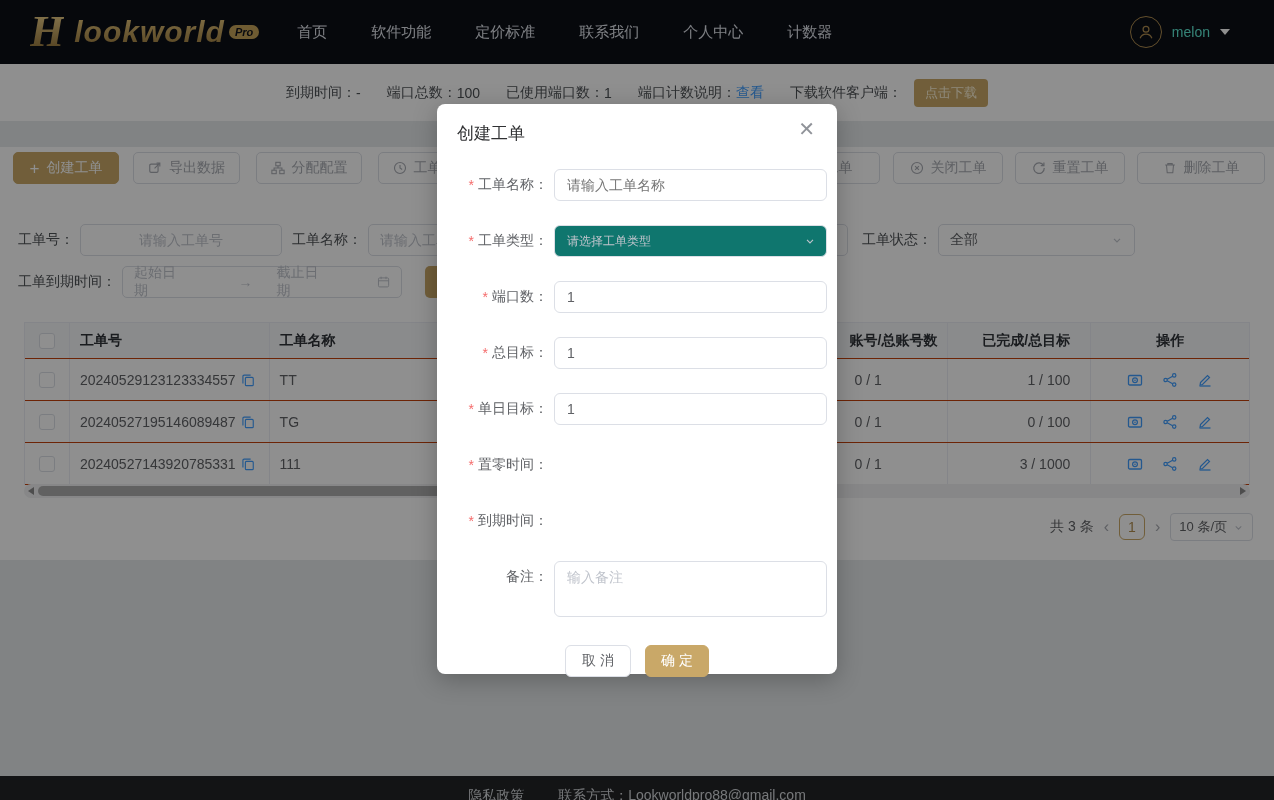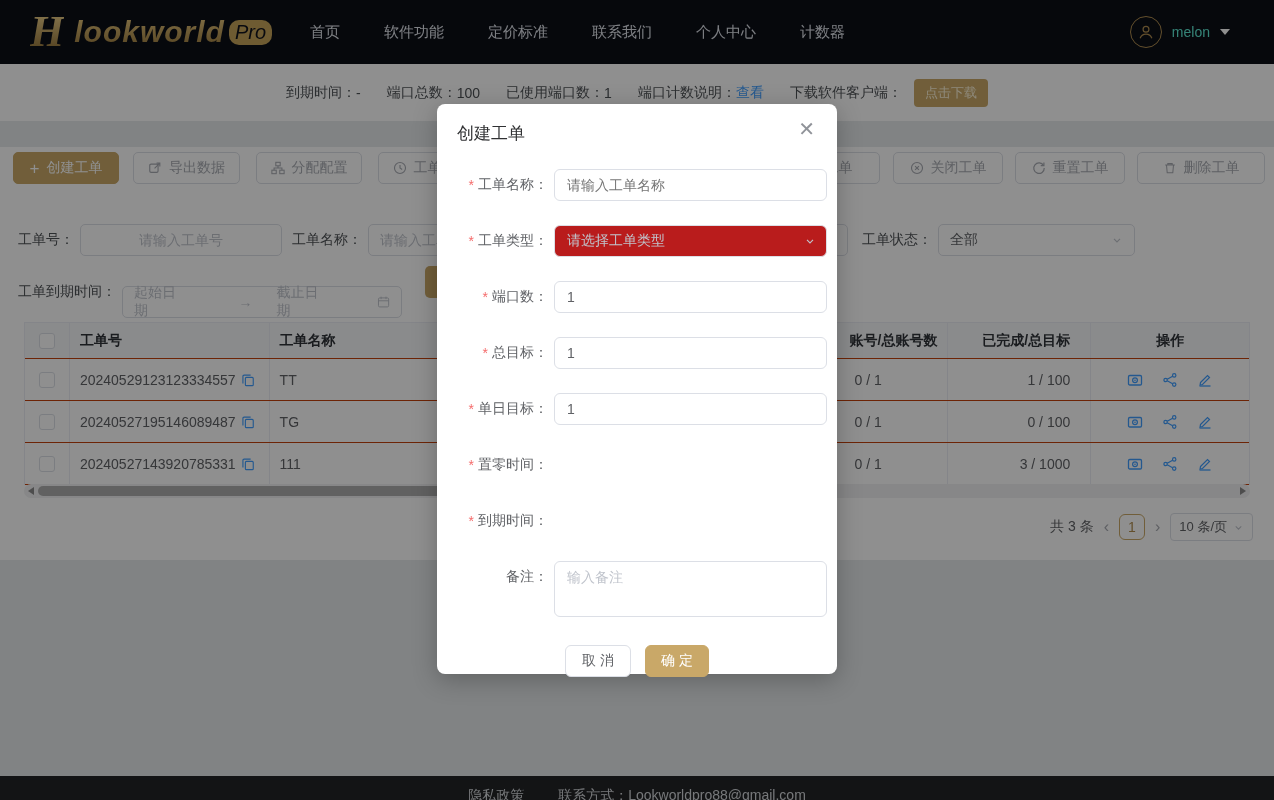--- a/index.html
+++ b/index.html
@@ -4,21 +4,21 @@
 <style>
   html,body{margin:0;padding:0;}
   body{font-family:"Liberation Sans","DejaVu Sans",sans-serif;}
   .page{position:relative;width:1274px;height:800px;background:#e7e9ec;overflow:hidden;}
 
   
   .nav{position:absolute;left:0;top:0;width:1274px;height:64px;background:#0c0f17;display:flex;align-items:center;}
   .logo{display:flex;align-items:center;margin-left:30px;}
   .logo-h{font-family:"Liberation Serif","DejaVu Serif",serif;font-style:italic;font-weight:bold;font-size:44px;line-height:44px;background:linear-gradient(#f4d891,#8d6d33);-webkit-background-clip:text;background-clip:text;color:transparent;margin-right:10px;}
   .logo-name{font-style:italic;font-weight:800;font-size:30px;letter-spacing:1px;background:linear-gradient(#e8c87e,#9a7a3d);-webkit-background-clip:text;background-clip:text;color:transparent;}
-  .logo-badge{font-style:italic;font-weight:400;font-size:20px;color:#10131c;background:#c5a35a;padding:1px 6px;border-radius:10px;margin-left:4px;}
+  .logo-badge{font-style:italic;font-weight:700;font-size:11px;color:#10131c;background:#c5a35a;padding:1px 6px;border-radius:10px;margin-left:4px;}
   .menu{display:flex;margin-left:38px;gap:44px;}
   .menu-item{font-size:15px;color:#dfe3ea;cursor:pointer;white-space:nowrap;}
   .navuser{position:absolute;right:44px;top:0;height:64px;display:flex;align-items:center;gap:10px;}
   .avatar{width:30px;height:30px;border:1px solid #b08d4f;border-radius:50%;display:flex;align-items:center;justify-content:center;}
   .uname{color:#5eead4;font-size:14px;}
   .caret{width:0;height:0;border-left:5px solid transparent;border-right:5px solid transparent;border-top:6px solid #ffffff;}
 
   
   .statsbar{position:absolute;left:0;top:64px;width:1274px;height:57px;background:#ffffff;display:flex;align-items:center;justify-content:center;gap:26px;font-size:14px;color:#4e5256;}
   .stat{display:flex;align-items:center;white-space:nowrap;}
@@ -34,21 +34,21 @@
   .tb.primary{background:#c9a868;border-color:#c9a868;color:#ffffff;}
   .tb.primary .plus{font-size:17px;line-height:1;font-weight:400;}
 
   .fgroup{position:absolute;display:flex;align-items:center;font-size:14px;color:#4e5256;}
   .flabel{white-space:nowrap;margin-right:6px;}
   .finp{height:32px;box-sizing:border-box;border:1px solid #dcdfe6;border-radius:5px;background:#fff;display:flex;align-items:center;padding:0 11px;font-size:14px;color:#606266;}
   input.raw{height:32px;box-sizing:border-box;border:1px solid #dcdfe6;border-radius:5px;padding:0 11px;font-size:14px;color:#606266;outline:none;background:#fff;}
   input.raw::placeholder,textarea::placeholder{color:#c0c4cc;}
   .ph{color:#c0c4cc;}
   .sel{justify-content:space-between;cursor:pointer;}
-  .datebox{gap:24px;cursor:pointer;margin-top:20px;}
+  .datebox{gap:24px;cursor:pointer;}
   .datebox .dph{color:#c0c4cc;}
   .gold-btn{position:absolute;height:32px;background:#c9a868;border:none;border-radius:5px;color:#fff;font-size:14px;padding:0 20px;cursor:pointer;}
 
   
   .table{position:absolute;left:24px;top:175px;width:1226px;border:1px solid #ebeef5;border-bottom:none;box-sizing:border-box;font-size:14px;color:#606266;}
   .trow{display:flex;align-items:center;height:41px;border-bottom:1px solid #c2410c;}
   .thead{height:35px;background:#f7f8fa;color:#2f3338;font-weight:bold;}
   .cell{height:100%;display:flex;align-items:center;box-sizing:border-box;border-right:1px solid #ebeef5;padding:0 10px;}
   .cell:last-child{border-right:none;}
   .c0{width:45px;justify-content:center;padding:0;}
@@ -85,21 +85,21 @@
   .modal{position:absolute;left:437px;top:104px;width:400px;height:570px;background:#fff;border-radius:8px;box-shadow:0 6px 24px rgba(0,0,0,.25);z-index:60;box-sizing:border-box;padding:18px 20px 20px;}
   .mtitle{font-size:17px;color:#303133;font-weight:500;}
   .mclose{position:absolute;right:16px;top:14px;background:none;border:none;font-size:20px;color:#909399;cursor:pointer;line-height:1;}
   .mbody{margin-top:24px;}
   .mrow{display:flex;align-items:flex-start;margin-bottom:24px;}
   .mlabel{width:91px;flex:none;display:flex;justify-content:flex-end;align-items:center;height:32px;font-size:14px;color:#606266;white-space:nowrap;margin-right:6px;}
   .req{color:#f56c6c;margin-right:4px;}
   .mctrl{position:relative;width:273px;}
   .min{width:273px;height:32px;box-sizing:border-box;border:1px solid #dcdfe6;border-radius:6px;padding:0 12px;font-size:14px;color:#606266;outline:none;background:#fff;}
   .min.withicon{padding-right:32px;}
-  .mselect{width:273px;height:32px;box-sizing:border-box;border:1px solid #dcdfe6;border-radius:6px;padding:0 10px 0 12px;font-size:14px;display:flex;align-items:center;justify-content:space-between;cursor:pointer;background:#b91c1c;}
+  .mselect{width:273px;height:32px;box-sizing:border-box;border:1px solid #dcdfe6;border-radius:6px;padding:0 10px 0 12px;font-size:12px;display:flex;align-items:center;justify-content:space-between;cursor:pointer;background:#0f766e;}
   .micon{position:absolute;right:10px;top:9px;pointer-events:none;display:flex;}
   .mta{width:273px;height:56px;box-sizing:border-box;border:1px solid #dcdfe6;border-radius:6px;padding:7px 12px;font-size:14px;color:#606266;outline:none;resize:none;font-family:inherit;background:#fff;}
   .mfooter{display:flex;justify-content:center;gap:14px;margin-top:22px;}
   .btn-cancel{height:32px;padding:0 16px;border:1px solid #dcdfe6;border-radius:6px;background:#fff;color:#606266;font-size:14px;cursor:pointer;}
   .btn-confirm{height:32px;padding:0 15px;border:1px solid #c9a868;border-radius:6px;background:#c9a868;color:#fff;font-size:14px;cursor:pointer;}
 </style>
 </head>
 <body>
 
 <div class="page">

